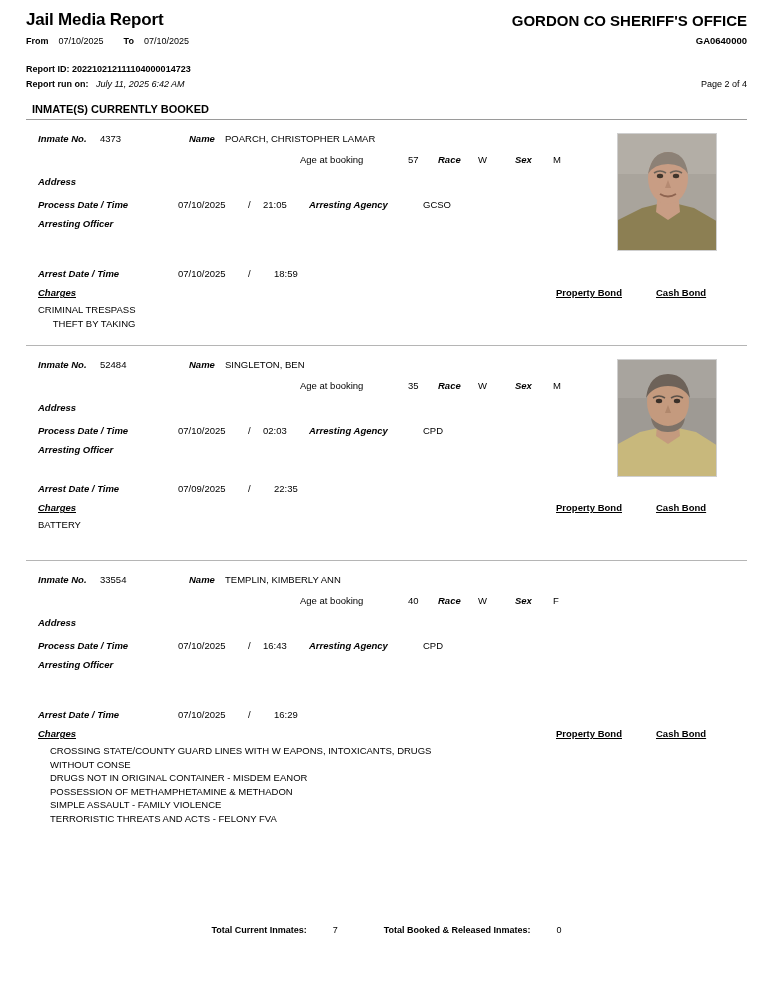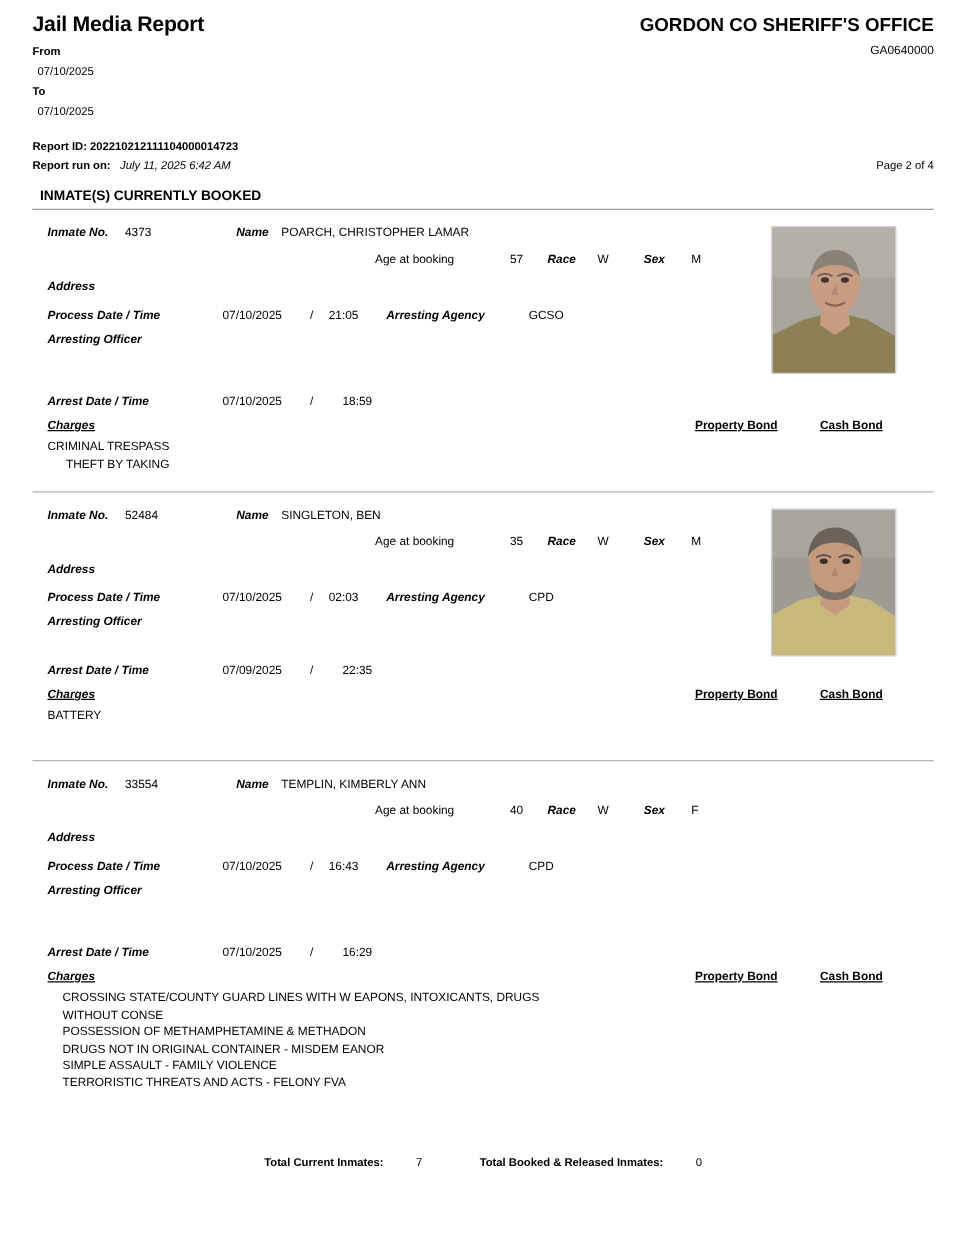--- a/index.html
+++ b/index.html
@@ -32,36 +32,35 @@
     font-size: 17px;
     font-weight: bold;
     letter-spacing: -0.2px;
     margin-bottom: 6px;
   }
   .from-to {
     font-size: 9px;
     display: flex;
     align-items: baseline;
     gap: 6px;
-    flex-direction: column;
   }
   .from-to .lbl { font-weight: bold; }
   .from-to .val { font-weight: normal; padding: 0 14px 0 4px; }
   .hdr-right {
     text-align: right;
     padding-top: 2px;
     margin-left: 40px;
   }
   .office-name {
     font-size: 15px;
     font-weight: bold;
   }
   .office-id {
     font-size: 9.5px;
-    font-weight: normal;
+    font-weight: bold;
     margin-top: 6px;
   }
 
   .report-id {
     font-size: 9px;
     font-weight: bold;
     margin-top: 18px;
   }
   .runrow {
     display: flex;
@@ -335,22 +334,22 @@
 
       <div class="line b" style="left:12px; top:158px; text-decoration:underline;">Charges</div>
 
       <div class="bondrow" style="left:530px; top:158px;">
         <span>Property Bond</span><span class="bond-gap"></span><span>Cash Bond</span>
       </div>
 
       <div class="charges-list" style="left:24px; top:174px;">
         <div>CROSSING STATE/COUNTY GUARD LINES WITH W EAPONS, INTOXICANTS, DRUGS</div>
         <div>WITHOUT CONSE</div>
+        <div>DRUGS NOT IN ORIGINAL CONTAINER - MISDEM EANOR</div>
         <div>POSSESSION OF METHAMPHETAMINE &amp; METHADON</div>
-        <div>DRUGS NOT IN ORIGINAL CONTAINER - MISDEM EANOR</div>
         <div>SIMPLE ASSAULT - FAMILY VIOLENCE</div>
         <div>TERRORISTIC THREATS AND ACTS - FELONY FVA</div>
       </div>
     </div>
   </div>
 
   <div class="totals">
     <div class="tot-block">
       <span class="lbl">Total Current Inmates:</span>
       <span class="val">7</span>

